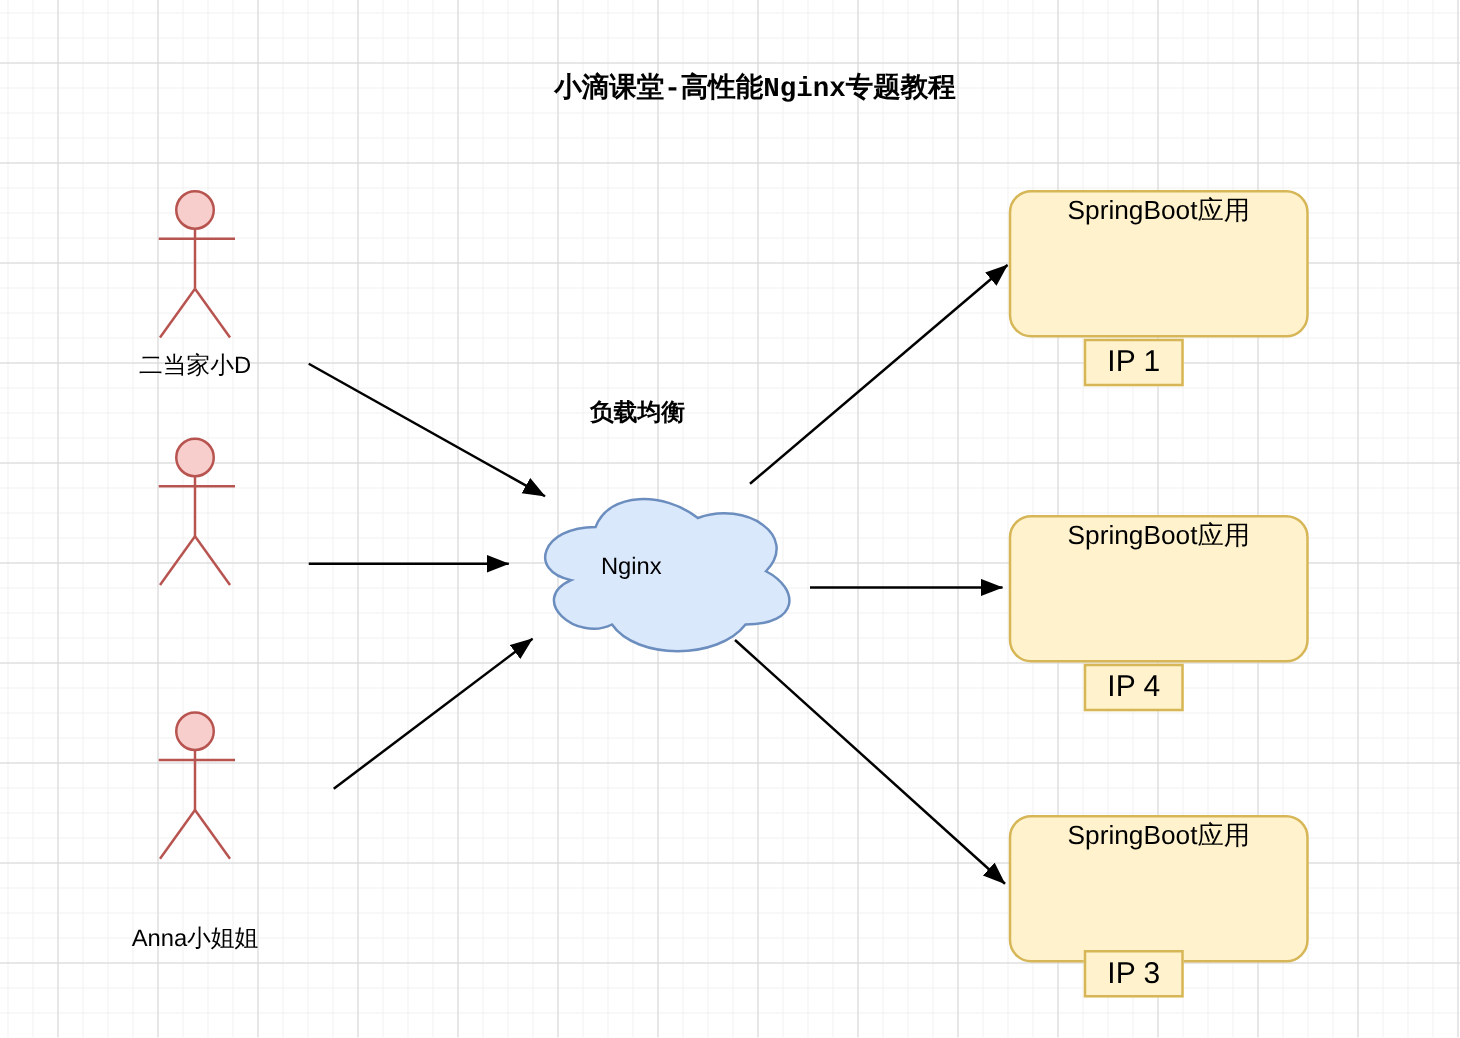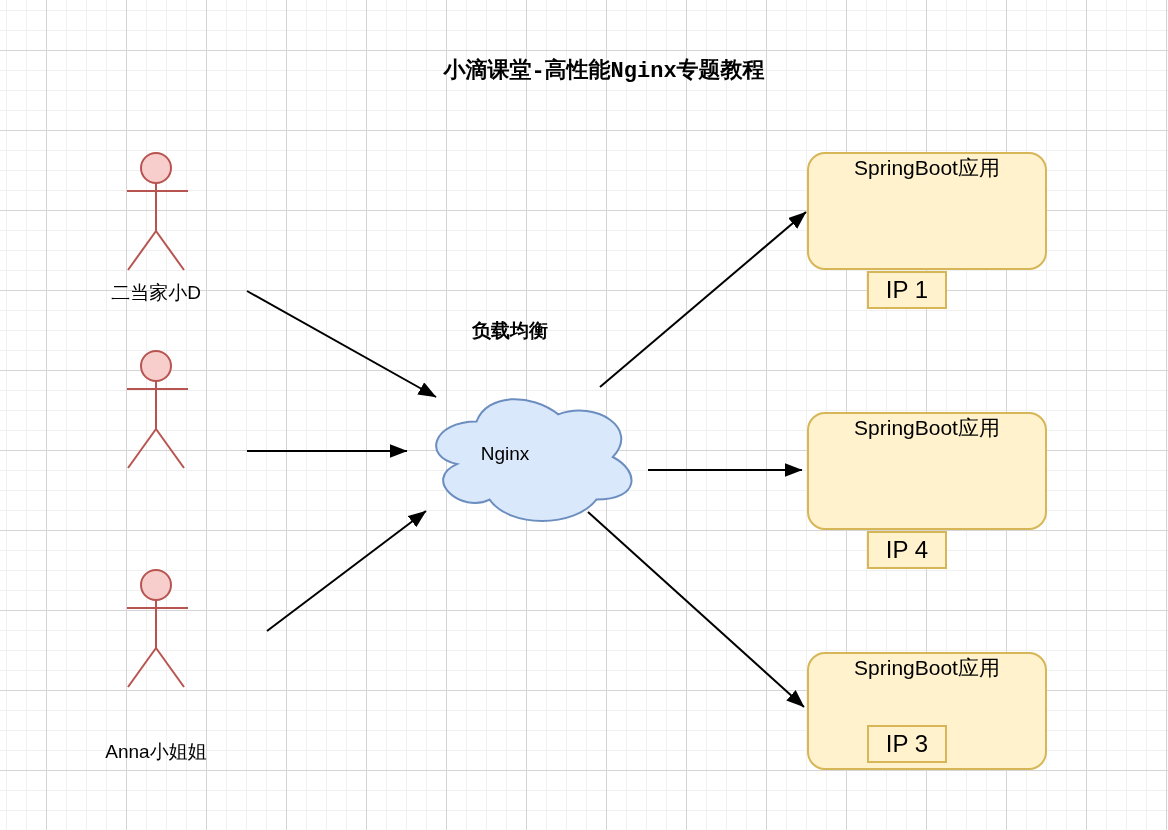--- a/index.html
+++ b/index.html
@@ -52,21 +52,21 @@
   <div class="server-box" style="top:412px">
     <span>SpringBoot应用</span>
   </div>
   <div class="ip-tag" style="top:531px">
     <span>IP 4</span>
   </div>
 
   <div class="server-box" style="top:652px">
     <span>SpringBoot应用</span>
   </div>
-  <div class="ip-tag" style="top:725px">
+  <div class="ip-tag" style="top:760px">
     <span>IP 3</span>
   </div>
 
   <svg class="layer" width="1168" height="830" viewBox="0 0 1168 830">
     <defs>
       <marker id="ah" markerUnits="userSpaceOnUse" markerWidth="20" markerHeight="16" refX="17.5" refY="7" orient="auto">
         <path d="M0,0 L18,7 L0,14 Z" fill="#000"></path>
       </marker>
     </defs>
 

